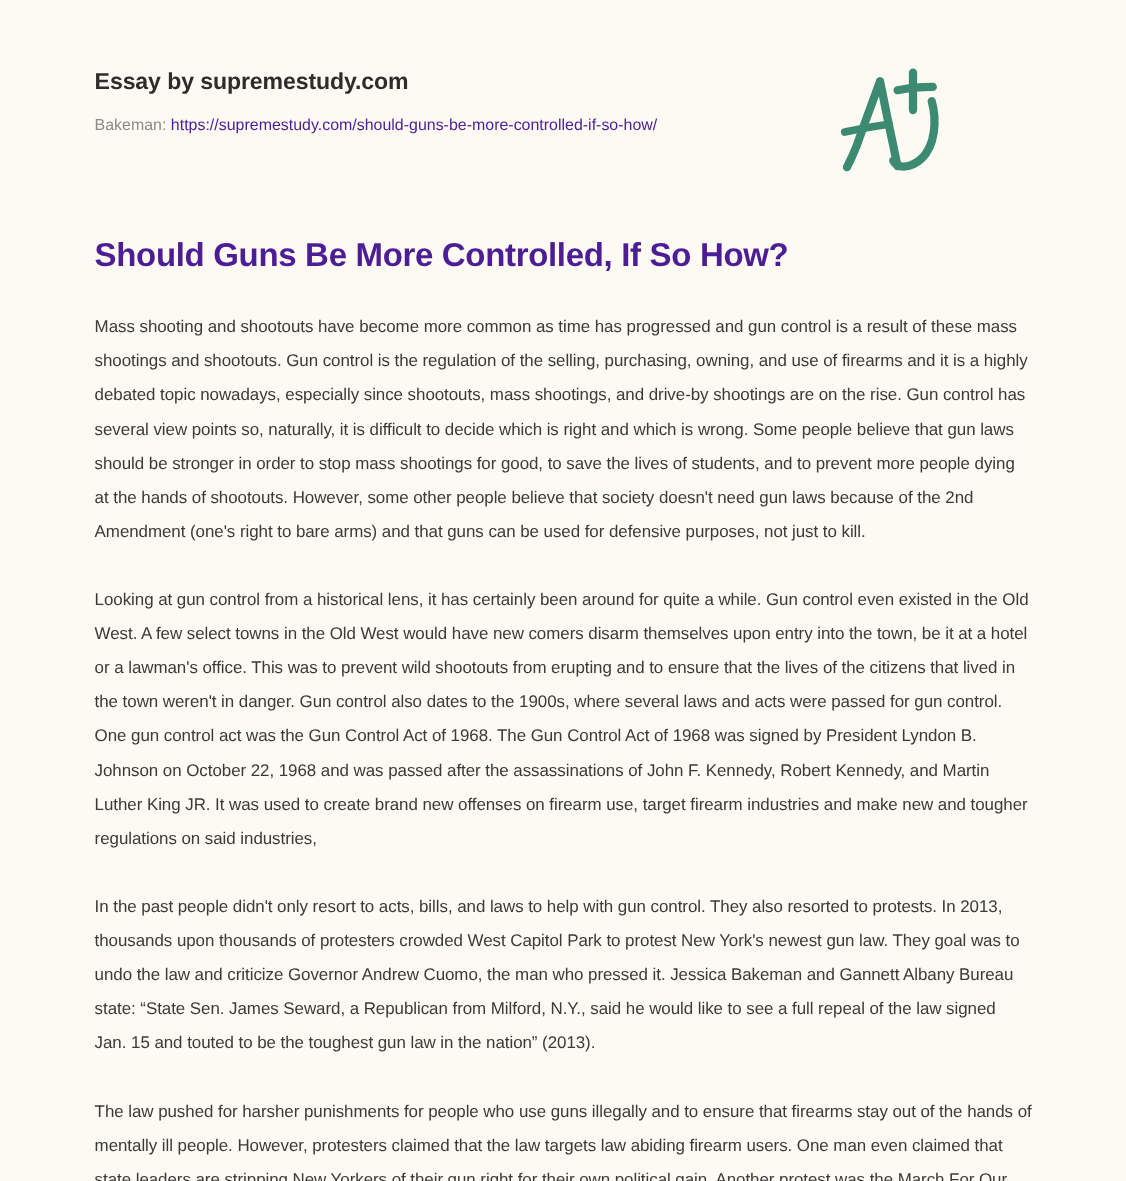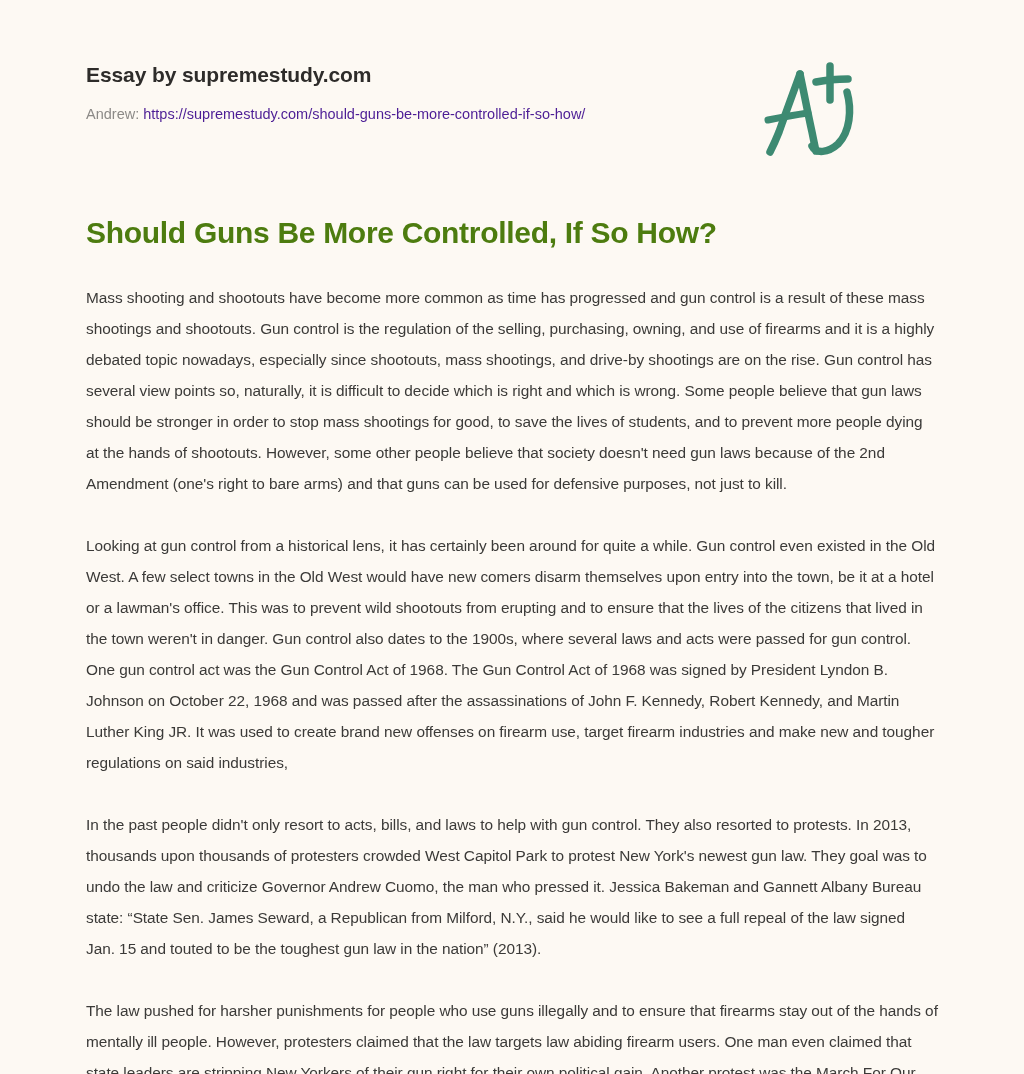--- a/index.html
+++ b/index.html
@@ -61,21 +61,21 @@
     height: 116px;
     display: block;
   }
 
   
   .title {
     margin: 0;
     padding-top: 90px;
     font-size: 30px;
     font-weight: bold;
-    color: #4d7c0f;
+    color: #4c1d95;
     letter-spacing: -0.3px;
     line-height: 1.25;
   }
 
   
   .article {
     padding-top: 30px;
   }
 
   .article p {
@@ -90,21 +90,21 @@
   }
 </style>
 </head>
 <body>
 
 <div class="page">
 
   <div class="header">
     <div class="byline">Essay by supremestudy.com</div>
     <div class="source-line">
-      <span class="source-label">Andrew:</span>
+      <span class="source-label">Bakeman:</span>
       <a class="source-url" href="#">https://supremestudy.com/should-guns-be-more-controlled-if-so-how/</a>
     </div>
 
     <svg class="logo" viewBox="0 0 116 116" xmlns="http://www.w3.org/2000/svg" aria-hidden="true">
       <g fill="none" stroke="#3D8A72" stroke-linecap="round" stroke-linejoin="round">
 
         <path d="M50 22 C46 33 36 60 29 80 C25 90 22 96 20 100" stroke-width="7.5"></path>
         <path d="M50 22 C53 36 58 62 62 80 C64 90 65 95 66 99" stroke-width="7.5"></path>
 
         <path d="M18 68 C28 66 44 63 58 61" stroke-width="7"></path>

